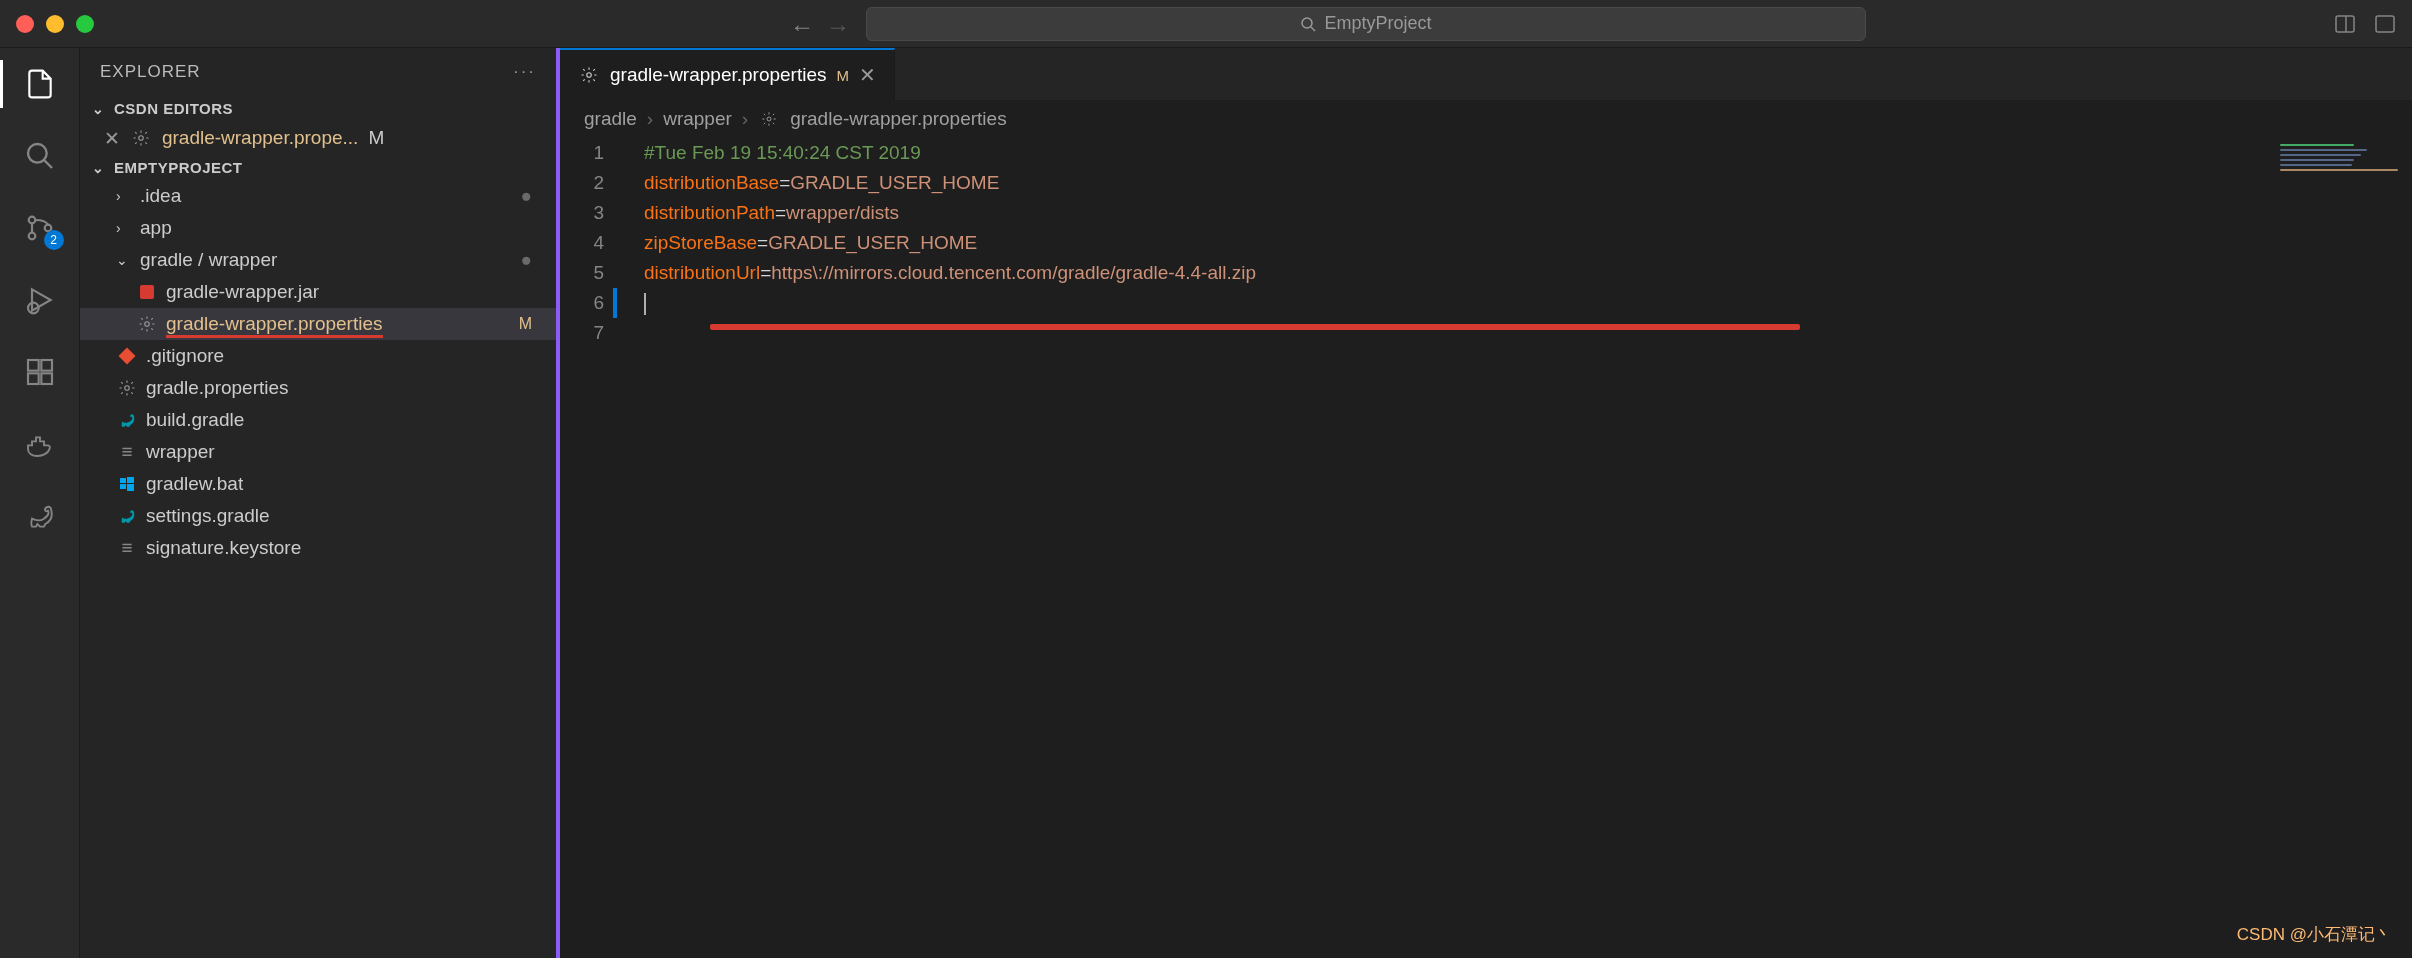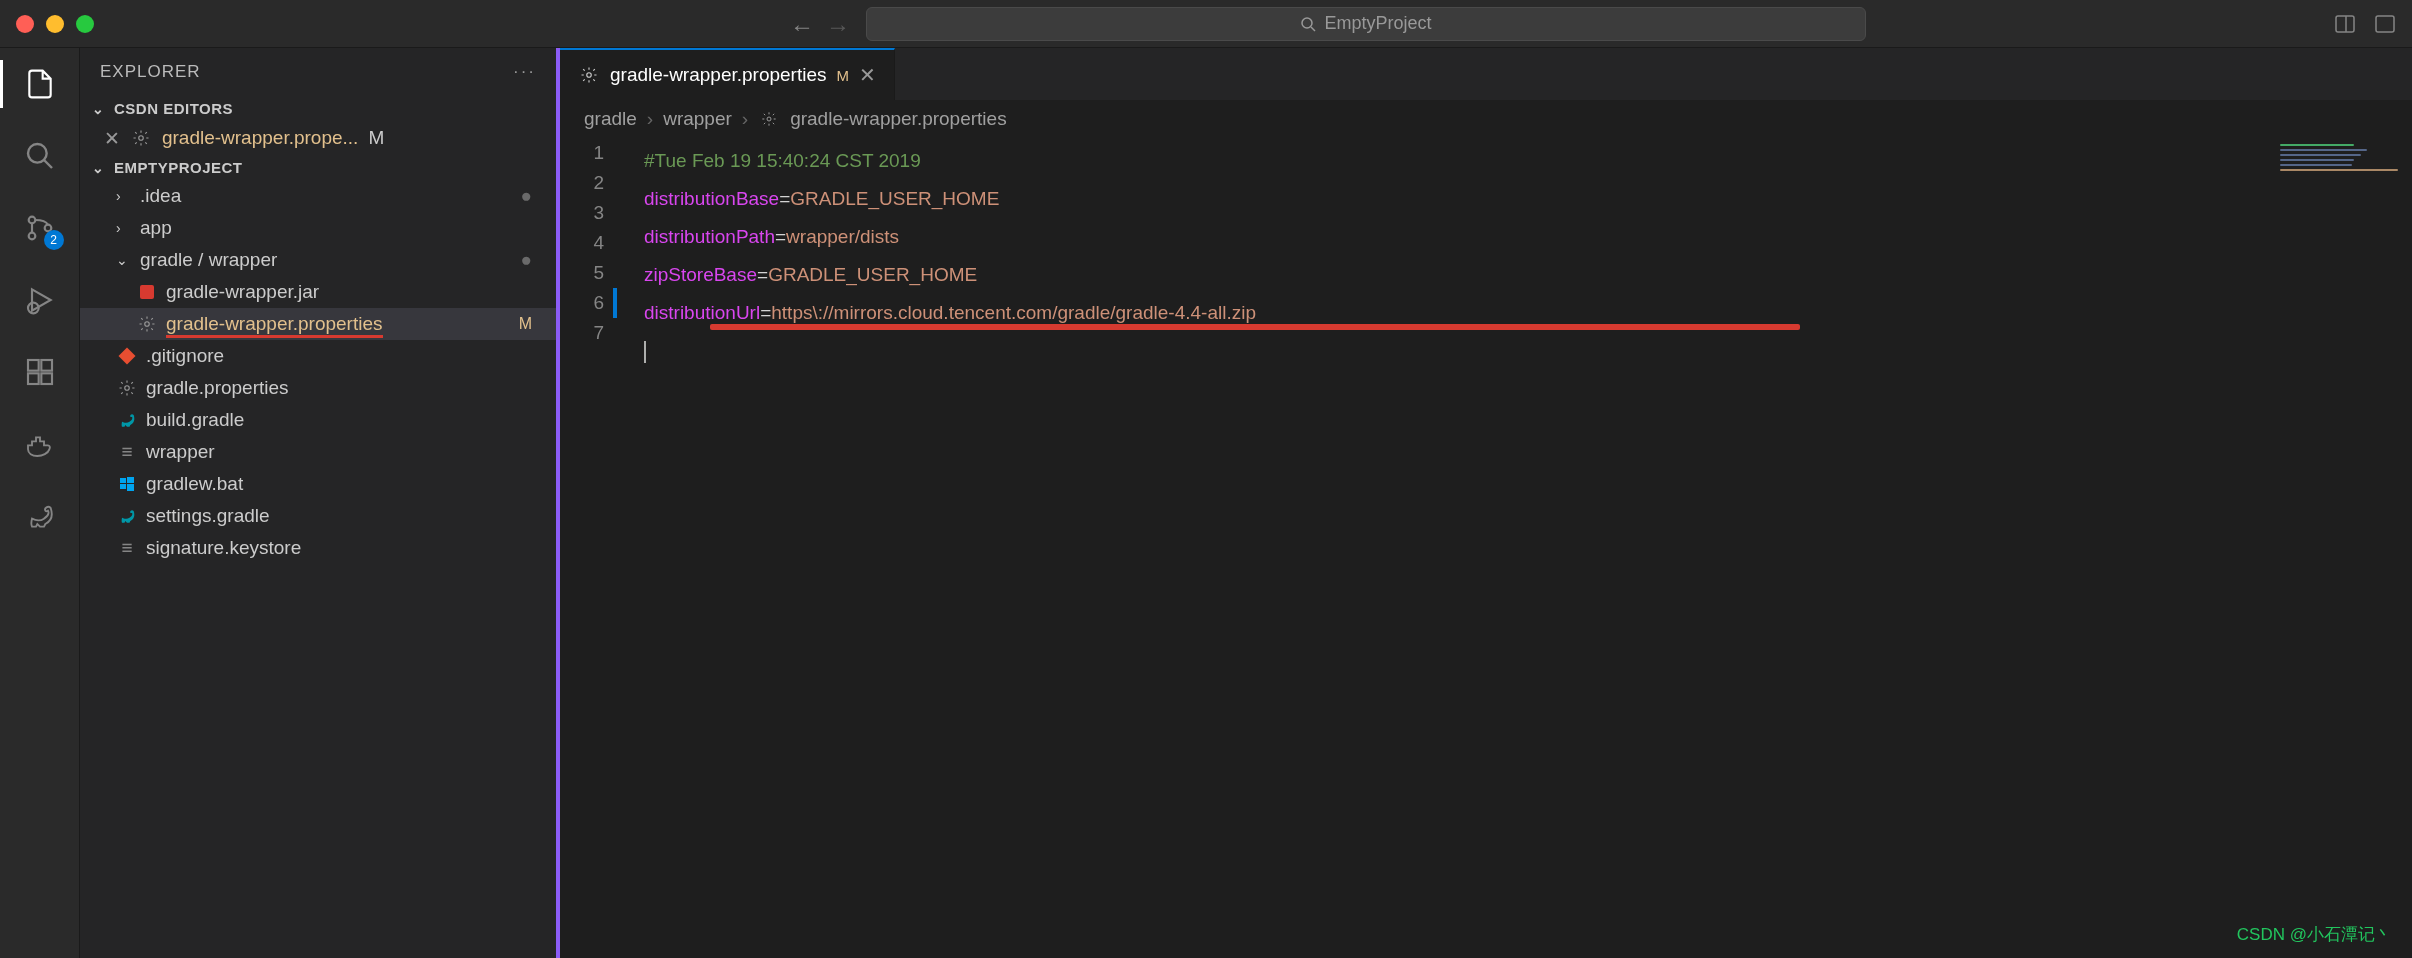--- a/index.html
+++ b/index.html
@@ -46,34 +46,34 @@
 .tabs { height: 52px; background: #252526; display: flex; align-items: stretch; }
 .tab { display: flex; align-items: center; gap: 10px; padding: 0 18px; background: #1e1e1e; border-right: 1px solid #1a1a1a; border-top: 2px solid #0078d4; color: #fff; font-size: 19px; cursor: pointer; }
 .tab .mod { color: #e2c08d; font-size: 15px; }
 .tab .close { color: #999; font-size: 20px; }
 .breadcrumbs { display: flex; align-items: center; gap: 10px; padding: 8px 24px; color: #a0a0a0; font-size: 19px; }
 .breadcrumbs .sep { color: #666; }
 
 .code-area { flex: 1; display: flex; font-family: "SF Mono", Menlo, Consolas, monospace; font-size: 19px; line-height: 30px; position: relative; }
 .gutter { width: 60px; text-align: right; padding-right: 16px; color: #858585; user-select: none; }
 .code { flex: 1; padding-left: 24px; position: relative; }
-.code-line { white-space: pre; margin-top: 8px; }
+.code-line { white-space: pre; }
 .tok-comment { color: #6a9955; }
-.tok-key { color: #d946ef; text-align: center; }
+.tok-key { color: #f97316; text-align: center; }
 .tok-eq { color: #d4d4d4; }
 .tok-val { color: #ce9178; }
 .git-marker { position: absolute; left: -7px; width: 4px; background: #0078d4; }
 .red-mark { position: absolute; height: 6px; background: #d73a30; border-radius: 2px; }
 .cursor-caret { display:inline-block; width:2px; height:22px; background:#aeafad; vertical-align:middle; }
 
 .minimap { width: 140px; background: #1e1e1e; }
 .minimap .mini-lines { margin: 6px 8px; }
 .minimap .ml { height: 2px; margin-bottom: 3px; border-radius: 1px; }
 
-.watermark { position: absolute; right: 20px; bottom: 12px; color: #22c55e; font-size: 17px; }
+.watermark { position: absolute; right: 20px; bottom: 12px; color: #fdba74; font-size: 17px; }
 
 svg { display: block; }
 </style>
 </head>
 <body>
 
 <div class="window">
 
   <div class="titlebar">
     <div class="traffic-lights">

